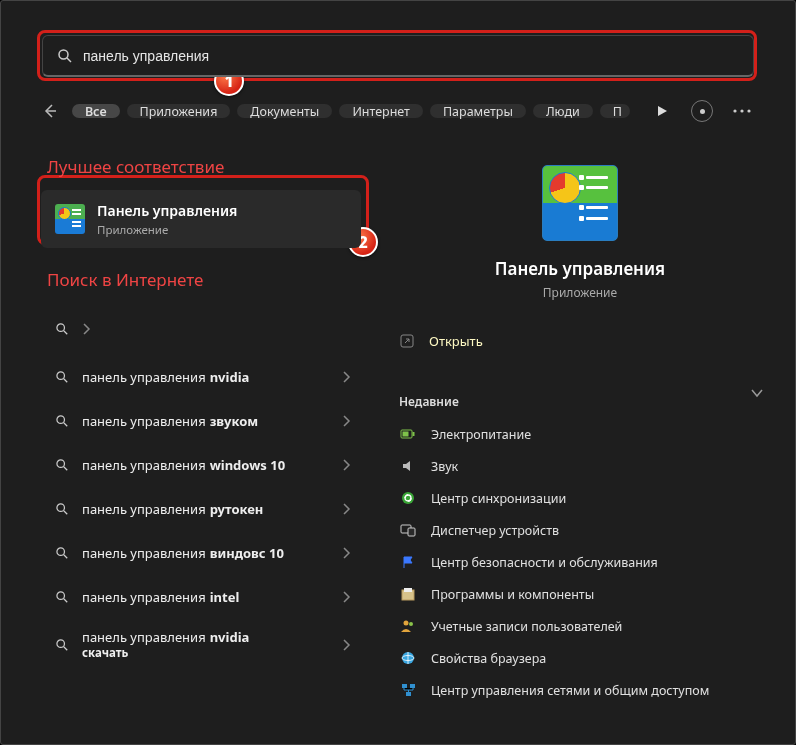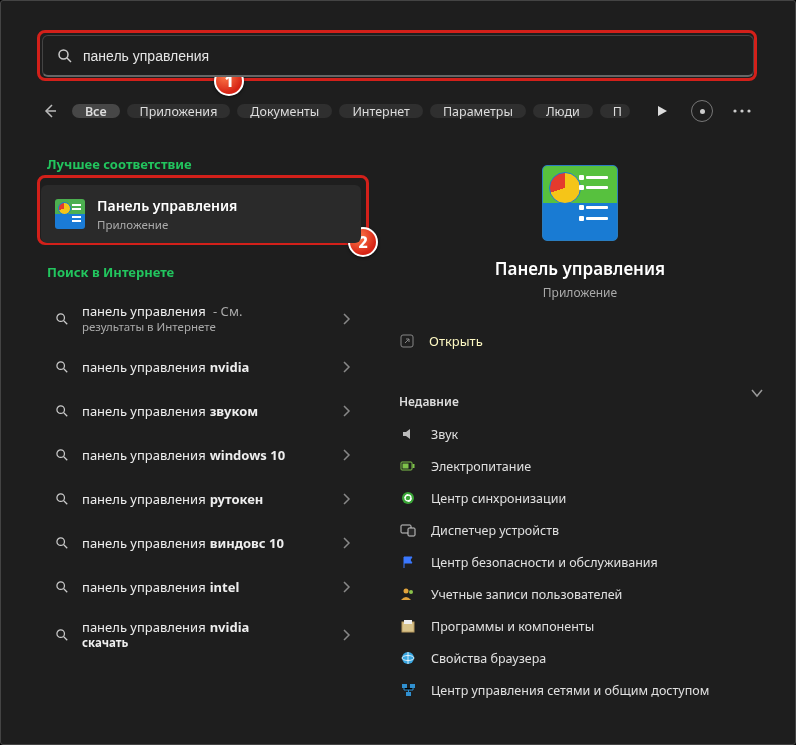--- a/index.html
+++ b/index.html
@@ -89,24 +89,24 @@
     position: absolute;
     left: 40px; right: 18px;
     top: 144px; bottom: 0;
     display: flex;
     gap: 22px;
   }
   .col-left { width: 320px; }
   .col-right { flex: 1; position: relative; }
 
   .section-head {
-    font-size: 13px;
-    font-weight: 700;
+    font-size: 17px;
+    font-weight: 400;
     margin: 10px 0 12px 6px;
-    color: #22c55e;
+    color: #ef4444;
   }
 
   
   .best-match {
     height: 58px;
     background: #2a2a2a;
     border-radius: 6px;
     display: flex;
     align-items: center;
     padding: 0 14px;
@@ -338,25 +338,20 @@
       <div class="section-head" style="margin-top:20px;">Поиск в Интернете</div>
 
       <div class="web-list">
         <div class="web-item taller">
           <span class="loupe">
               <svg width="14" height="14" viewBox="0 0 16 16">
                 <circle cx="6.5" cy="6.5" r="4.3" stroke="#ccc" stroke-width="1.4" fill="none"></circle>
                 <line x1="10" y1="10" x2="14" y2="14" stroke="#ccc" stroke-width="1.4"></line>
               </svg>
             </span>
-          <span class="q two-line">
-            <span>панель управления</span>
-            <span class="trail">- См.</span>
-            <span class="second-line">результаты в Интернете</span>
-          </span>
           <span class="chev">
               <svg width="9" height="14" viewBox="0 0 9 14">
                 <path d="M2 2 L7 7 L2 12" stroke="#888" stroke-width="1.5" fill="none"></path>
               </svg>
             </span>
         </div>
 
         <div class="web-item">
           <span class="loupe">
               <svg width="14" height="14" viewBox="0 0 16 16">
@@ -501,38 +496,38 @@
       <div class="expand-toggle">
         <svg width="14" height="10" viewBox="0 0 14 10">
             <path d="M2 2 L7 8 L12 2" stroke="#999" stroke-width="1.5" fill="none"></path>
           </svg>
       </div>
 
       <div class="recent-head">Недавние</div>
 
       <div class="recent-item">
         <span class="ri">
-            <svg width="14" height="14" viewBox="0 0 14 14">
-              <path d="M2 5 H5 L9 2 V12 L5 9 H2 Z" fill="#bbb"></path>
-            </svg>
-          </span>
-        <span>Звук</span>
-      </div>
-      <div class="recent-item">
-        <span class="ri">
             <svg width="16" height="12">
               <rect x="1" y="2" width="11" height="8" rx="1" fill="none" stroke="#7ec24a"></rect>
               <rect x="12.5" y="4" width="2" height="4" fill="#7ec24a"></rect>
               <rect x="2.5" y="3.5" width="6" height="5" fill="#7ec24a"></rect>
             </svg>
           </span>
         <span>Электропитание</span>
       </div>
       <div class="recent-item">
         <span class="ri">
+            <svg width="14" height="14" viewBox="0 0 14 14">
+              <path d="M2 5 H5 L9 2 V12 L5 9 H2 Z" fill="#bbb"></path>
+            </svg>
+          </span>
+        <span>Звук</span>
+      </div>
+      <div class="recent-item">
+        <span class="ri">
             <svg width="14" height="14">
               <circle cx="7" cy="7" r="6" fill="#3aa537"></circle>
               <path d="M4 7 A3 3 0 1 1 7 10" stroke="#fff" stroke-width="1.3" fill="none"></path>
               <path d="M10 7 A3 3 0 1 1 7 4" stroke="#fff" stroke-width="1.3" fill="none"></path>
             </svg>
           </span>
         <span>Центр синхронизации</span>
       </div>
       <div class="recent-item">
         <span class="ri">
@@ -546,36 +541,36 @@
       <div class="recent-item">
         <span class="ri">
             <svg width="14" height="14">
               <path d="M3 2 V13 M3 2 H11 L9 5 L11 8 H3" fill="#3b78ff" stroke="#3b78ff"></path>
             </svg>
           </span>
         <span>Центр безопасности и обслуживания</span>
       </div>
       <div class="recent-item">
         <span class="ri">
+            <svg width="14" height="14">
+              <rect x="1" y="3" width="12" height="10" fill="#d7c28a" stroke="#b89a5e"></rect>
+              <rect x="3" y="1" width="8" height="4" fill="#eee"></rect>
+            </svg>
+          </span>
+        <span>Программы и компоненты</span>
+      </div>
+      <div class="recent-item">
+        <span class="ri">
             <svg width="16" height="14">
               <circle cx="6" cy="4" r="2.5" fill="#e2a43c"></circle>
               <path d="M1 13 Q6 7 11 13" fill="#e2a43c"></path>
               <circle cx="11" cy="5" r="2" fill="#8bc34a"></circle>
             </svg>
           </span>
         <span>Учетные записи пользователей</span>
-      </div>
-      <div class="recent-item">
-        <span class="ri">
-            <svg width="14" height="14">
-              <rect x="1" y="3" width="12" height="10" fill="#d7c28a" stroke="#b89a5e"></rect>
-              <rect x="3" y="1" width="8" height="4" fill="#eee"></rect>
-            </svg>
-          </span>
-        <span>Программы и компоненты</span>
       </div>
       <div class="recent-item">
         <span class="ri">
             <svg width="14" height="14">
               <circle cx="7" cy="7" r="6" fill="#38a5e0"></circle>
               <ellipse cx="7" cy="7" rx="6" ry="2.5" fill="none" stroke="#fff" stroke-width=".8"></ellipse>
               <path d="M7 1 V13" stroke="#fff" stroke-width=".8"></path>
             </svg>
           </span>
         <span>Свойства браузера</span>

